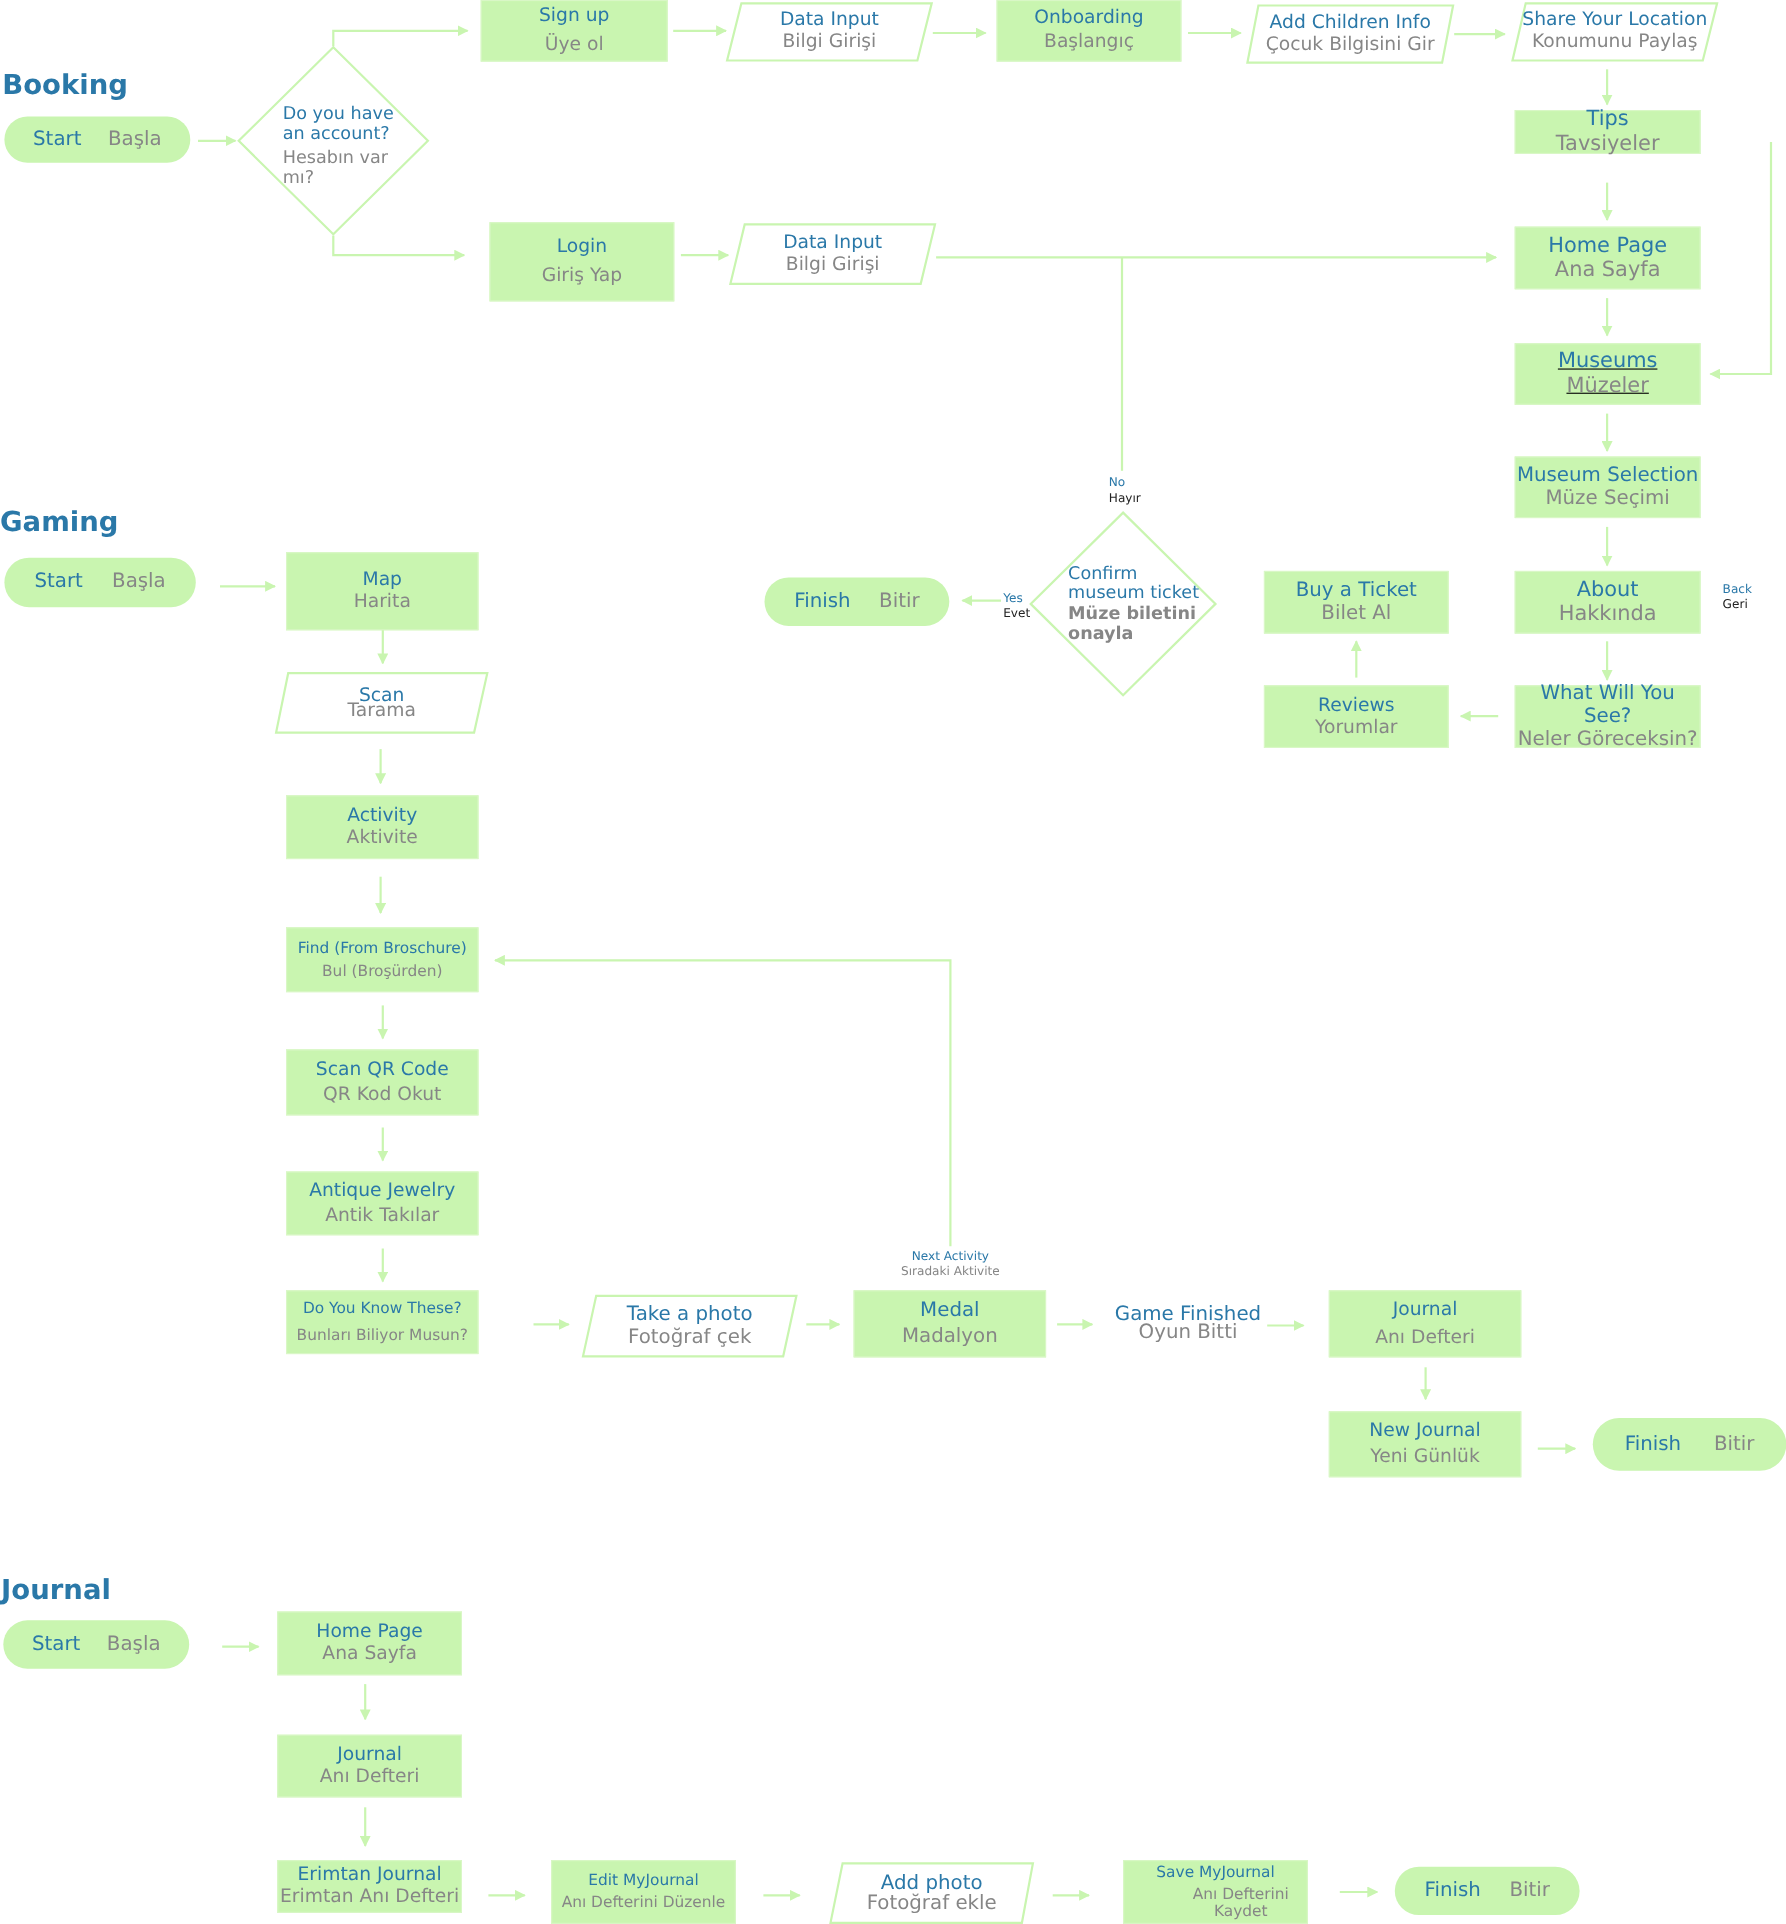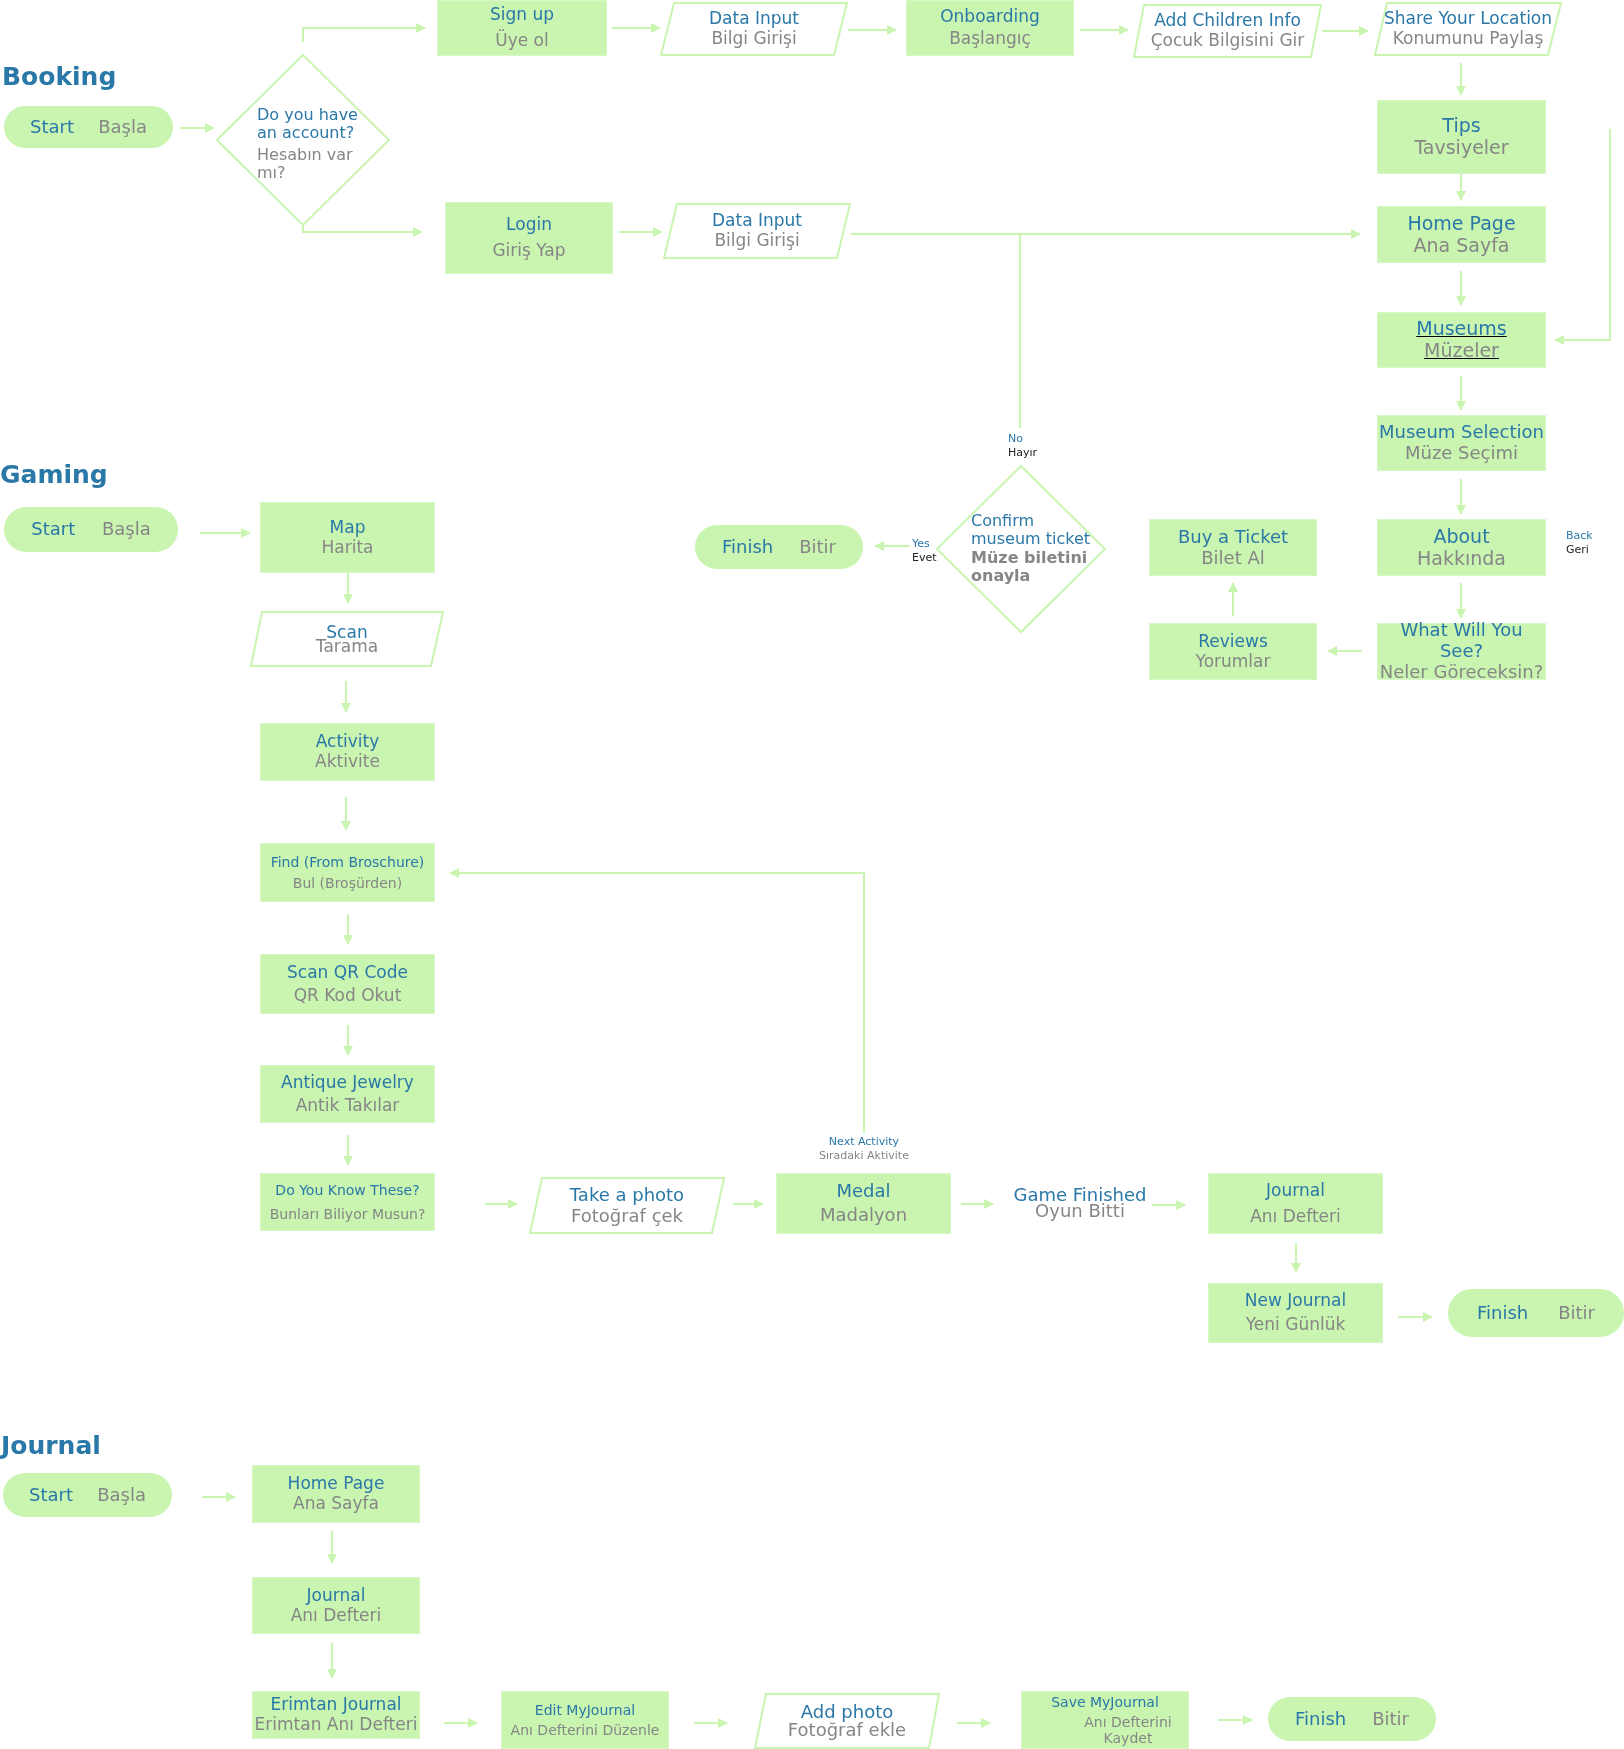--- a/index.html
+++ b/index.html
@@ -81,21 +81,21 @@
 
 <div class="title" style="left:2px;top:62px;">Booking</div>
 <div class="title" style="left:0px;top:460px;">Gaming</div>
 <div class="title" style="left:1px;top:1431px;">Journal</div>
 
 <div class="node cap" style="left:4px;top:106px;width:169px;height:42px;">
   <span class="en">Start</span>
   <span class="tr">Başla</span>
 </div>
 
-<div class="node dia" style="left:216px;top:54px;width:174px;height:172px;">
+<div class="node dia" style="left:216px;top:42px;width:174px;height:172px;">
   <svg viewBox="0 0 174 172" preserveAspectRatio="none">
       <polygon points="87,1 173,86 87,171 1,86" fill="#fff" stroke="#c9f5b0" stroke-width="2"></polygon>
     </svg>
   <div class="txt" style="left:41px;top:52px;width:110px;">
     <div class="en" style="font-size:16px;">Do you have an account?</div>
     <div class="tr" style="font-size:16px;margin-top:3px;">Hesabın var mı?</div>
   </div>
 </div>
 
 <div class="node box" style="left:437px;top:0px;width:170px;height:56px;">
@@ -125,21 +125,21 @@
 </div>
 
 <div class="node para" style="left:1374px;top:2px;width:188px;height:54px;">
   <svg viewBox="0 0 188 54" preserveAspectRatio="none">
       <polygon points="13,1 187,1 174,53 1,53" fill="#fff" stroke="#c9f5b0" stroke-width="2"></polygon>
     </svg>
   <span class="en">Share Your Location</span>
   <span class="tr">Konumunu Paylaş</span>
 </div>
 
-<div class="node box" style="left:1377px;top:100px;width:169px;height:74px;">
+<div class="node box" style="left:1377px;top:100px;width:169px;height:40px;">
   <span class="en" style="font-size:19px;">Tips</span>
   <span class="tr" style="font-size:19px;">Tavsiyeler</span>
 </div>
 
 <div class="node box" style="left:1377px;top:206px;width:169px;height:57px;">
   <span class="en" style="font-size:19px;">Home Page</span>
   <span class="tr" style="font-size:19px;">Ana Sayfa</span>
 </div>
 
 <div class="node box" style="left:1377px;top:312px;width:169px;height:56px;text-decoration:underline;">

